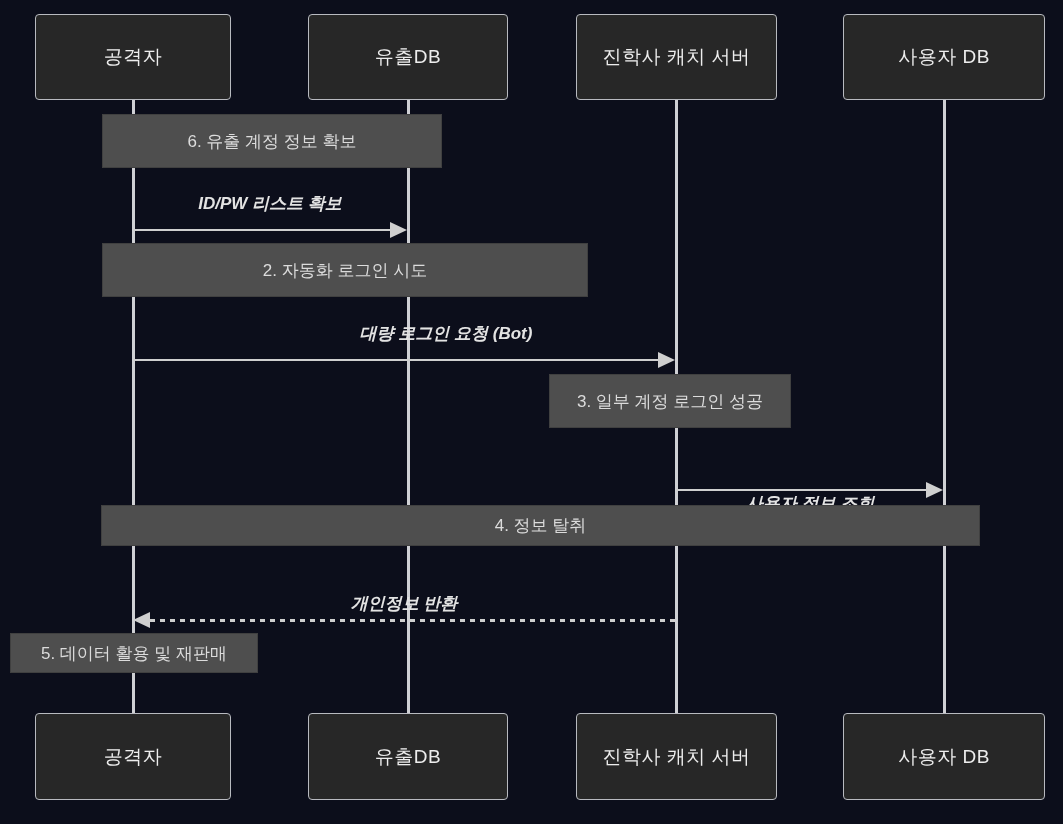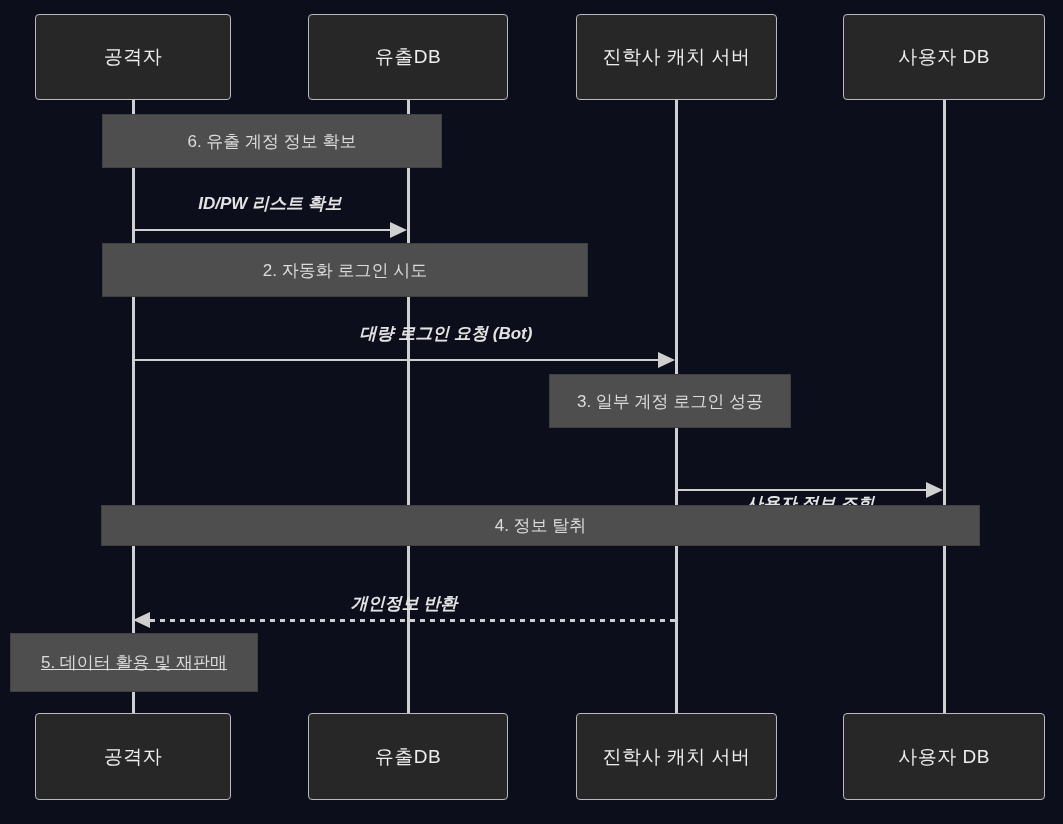--- a/index.html
+++ b/index.html
@@ -117,21 +117,21 @@
   <div class="arrowhead-right" style="left:926px;top:482px;"></div>
 
   <div class="note" style="left:101px;top:505px;width:879px;height:41px;">
     <span>4. 정보 탈취</span>
   </div>
 
   <div class="msg-label" style="left:404px;top:582px;margin-top:10px;">개인정보 반환</div>
   <div class="msg-line-dotted" style="left:150px;top:619px;width:526px;"></div>
   <div class="arrowhead-left" style="left:133px;top:612px;"></div>
 
-  <div class="note" style="left:10px;top:633px;width:248px;height:59px;text-decoration:underline;">
+  <div class="note" style="left:10px;top:633px;width:248px;height:40px;">
     <span>5. 데이터 활용 및 재판매</span>
   </div>
 
   <div class="actor" style="left:35px;top:713px;width:196px;height:87px;">
     <span>공격자</span>
   </div>
   <div class="actor" style="left:308px;top:713px;width:200px;height:87px;">
     <span>유출DB</span>
   </div>
   <div class="actor" style="left:576px;top:713px;width:201px;height:87px;">

